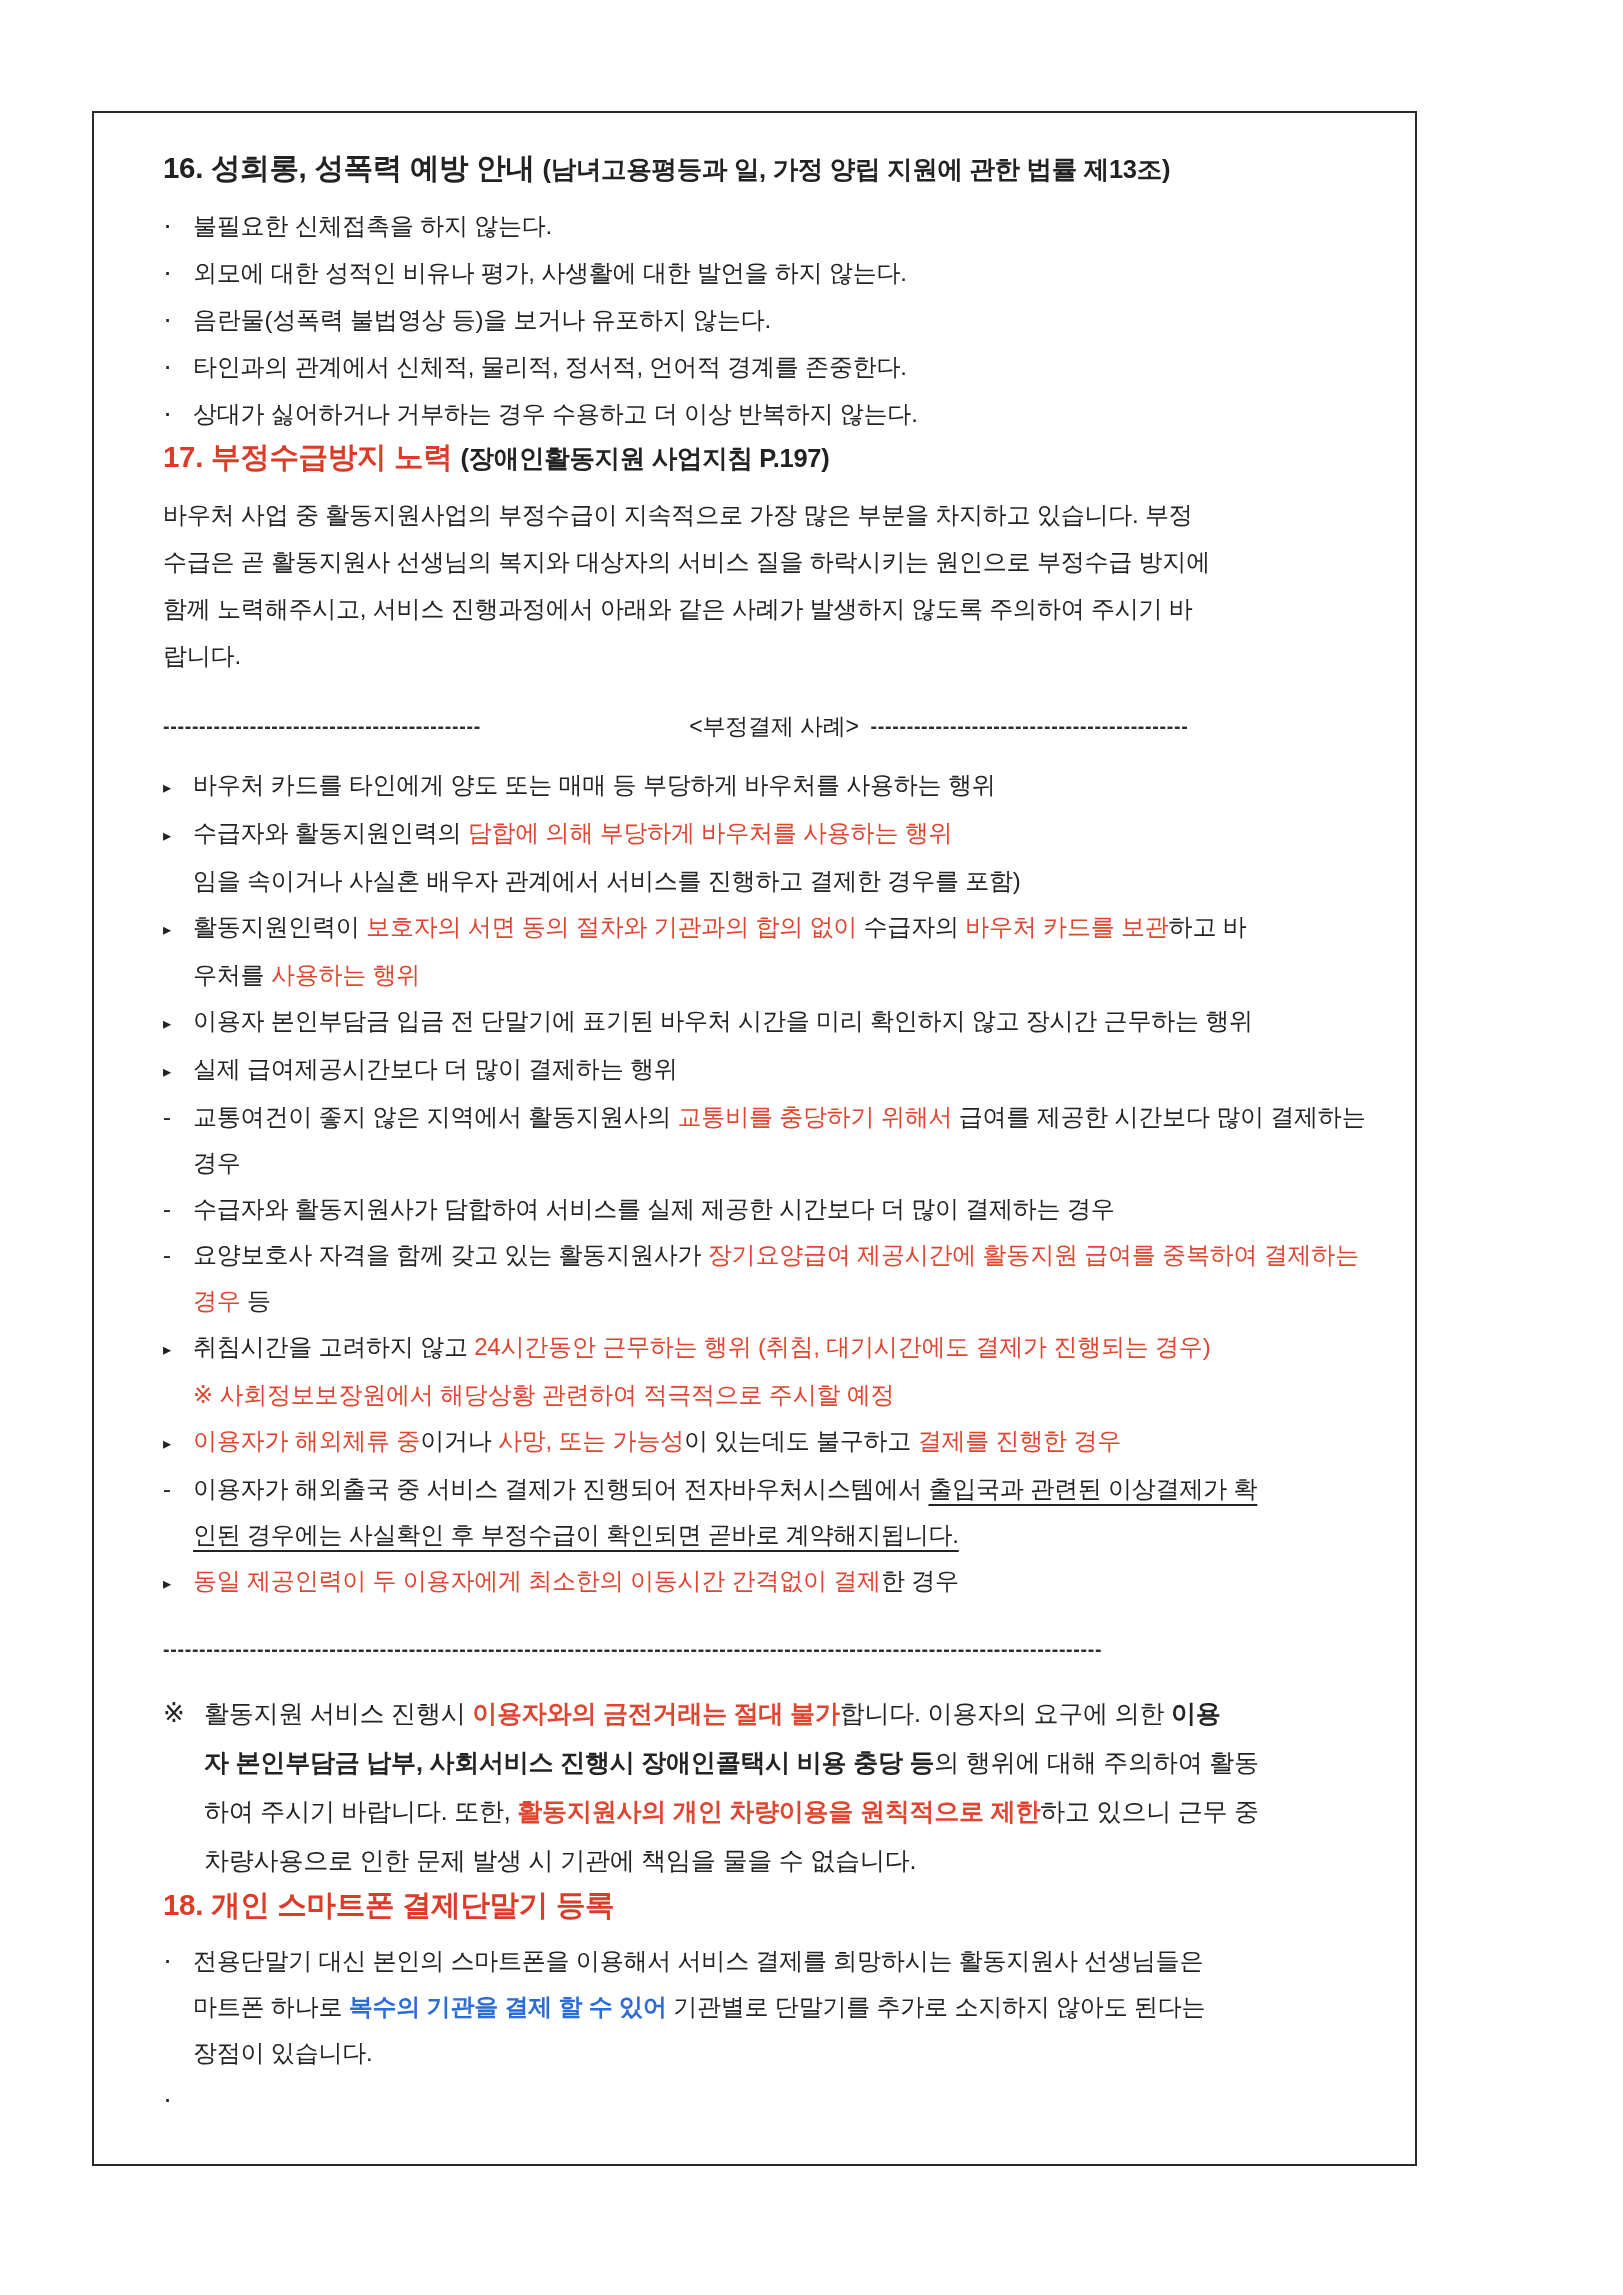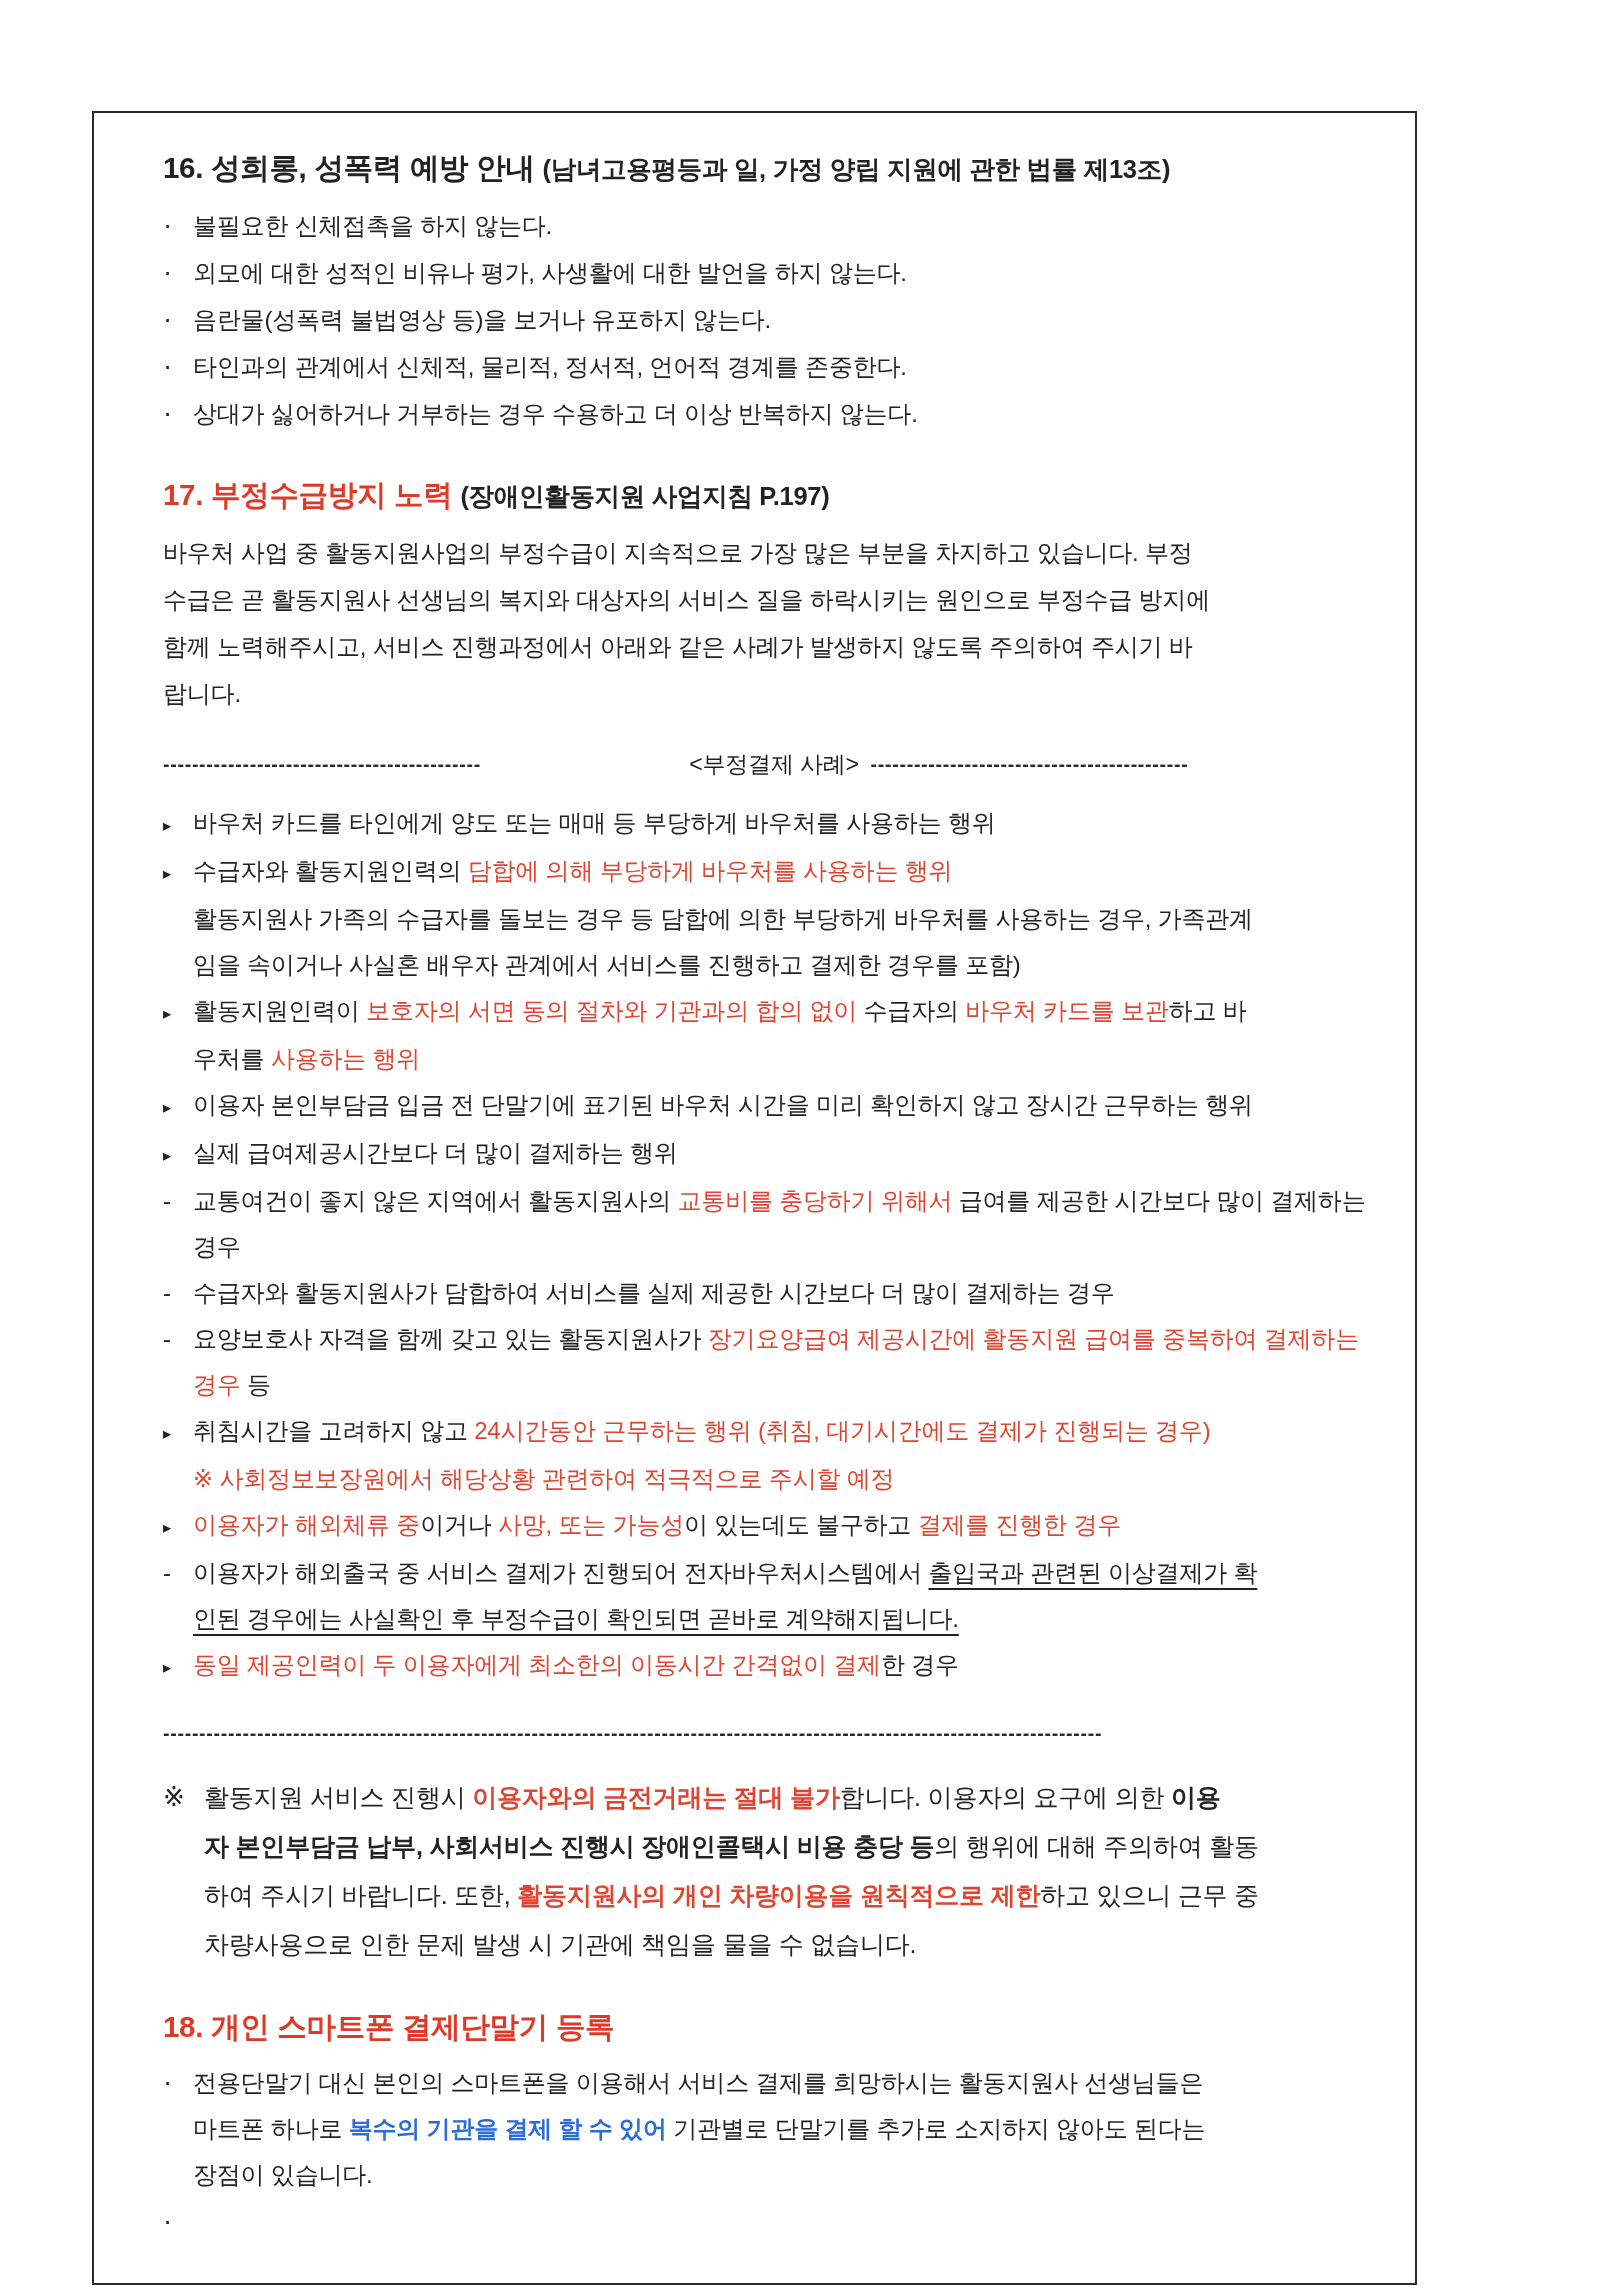--- a/index.html
+++ b/index.html
@@ -43,21 +43,21 @@
   }
   .row .txt{flex:1;min-width:0;}
   
   .row.h{
     font-size:29.5px;
     font-weight:700;
     line-height:39px;
     margin:0 0 13px 0;
     letter-spacing:-0.3px;
   }
-  section.sec:not(:first-child) .row.h{margin-top:38px;}
+  section.sec:not(:first-child) .row.h{}
   
   .row.p{line-height:47px;}
   
   .row.n,.row.nc{line-height:49px;font-size:25px;}
   .row.n{margin-top:17px;}
   
   .mk{flex:0 0 30px;}
   .mk.dot{font-size:27.5px;}
   .mk.tri{font-size:16.4px;}
   .mk.hy{font-size:24px;}
@@ -143,24 +143,20 @@
           <div class="row b">
             <span class="mk tri">▸</span>
             <div class="txt"><span class="s-n">바우처 카드를 타인에게 양도 또는 매매 등 부당하게 바우처를 사용하는 행위</span></div>
           </div>
           <div class="row b">
             <span class="mk tri">▸</span>
             <div class="txt"><span class="s-n">수급자와 활동지원인력의 </span><span class="s-r">담합에 의해 부당하게 바우처를 사용하는 행위</span></div>
           </div>
           <div class="row c">
             <span class="mk"></span>
-            <div class="txt"><span class="s-n">활동지원사 가족의 수급자를 돌보는 경우 등 담합에 의한 부당하게 바우처를 사용하는 경우, 가족관계</span></div>
-          </div>
-          <div class="row c">
-            <span class="mk"></span>
             <div class="txt"><span class="s-n">임을 속이거나 사실혼 배우자 관계에서 서비스를 진행하고 결제한 경우를 포함)</span></div>
           </div>
           <div class="row b">
             <span class="mk tri">▸</span>
             <div class="txt"><span class="s-n">활동지원인력이 </span><span class="s-r">보호자의 서면 동의 절차와 기관과의 합의 없이</span><span class="s-n"> 수급자의 </span><span class="s-r">바우처 카드를 보관</span><span class="s-n">하고 바</span></div>
           </div>
           <div class="row c">
             <span class="mk"></span>
             <div class="txt"><span class="s-n">우처를 </span><span class="s-r">사용하는 행위</span></div>
           </div>

